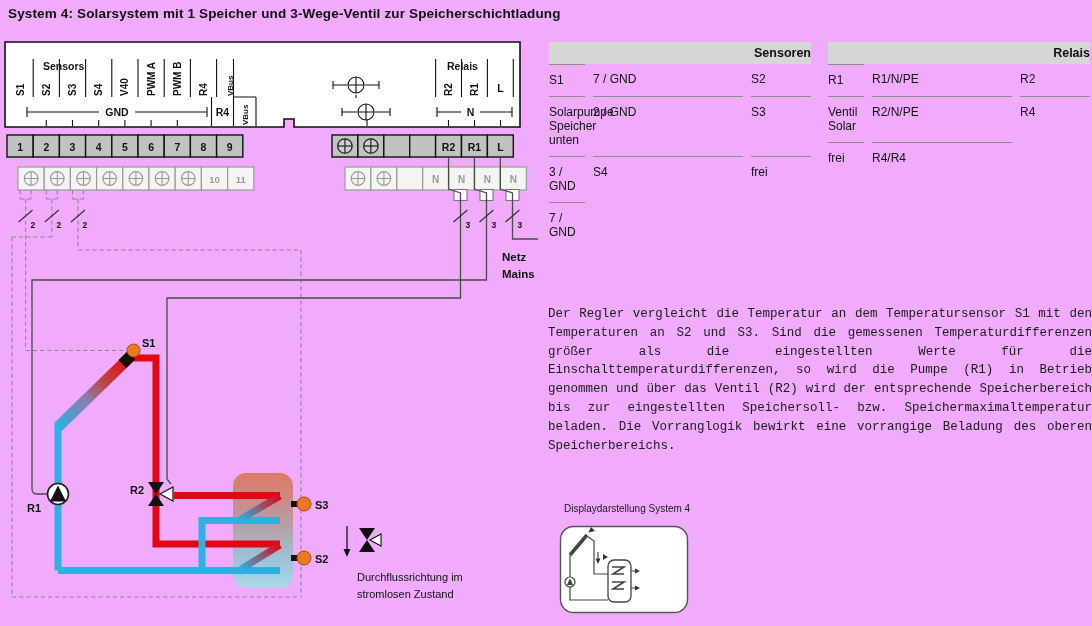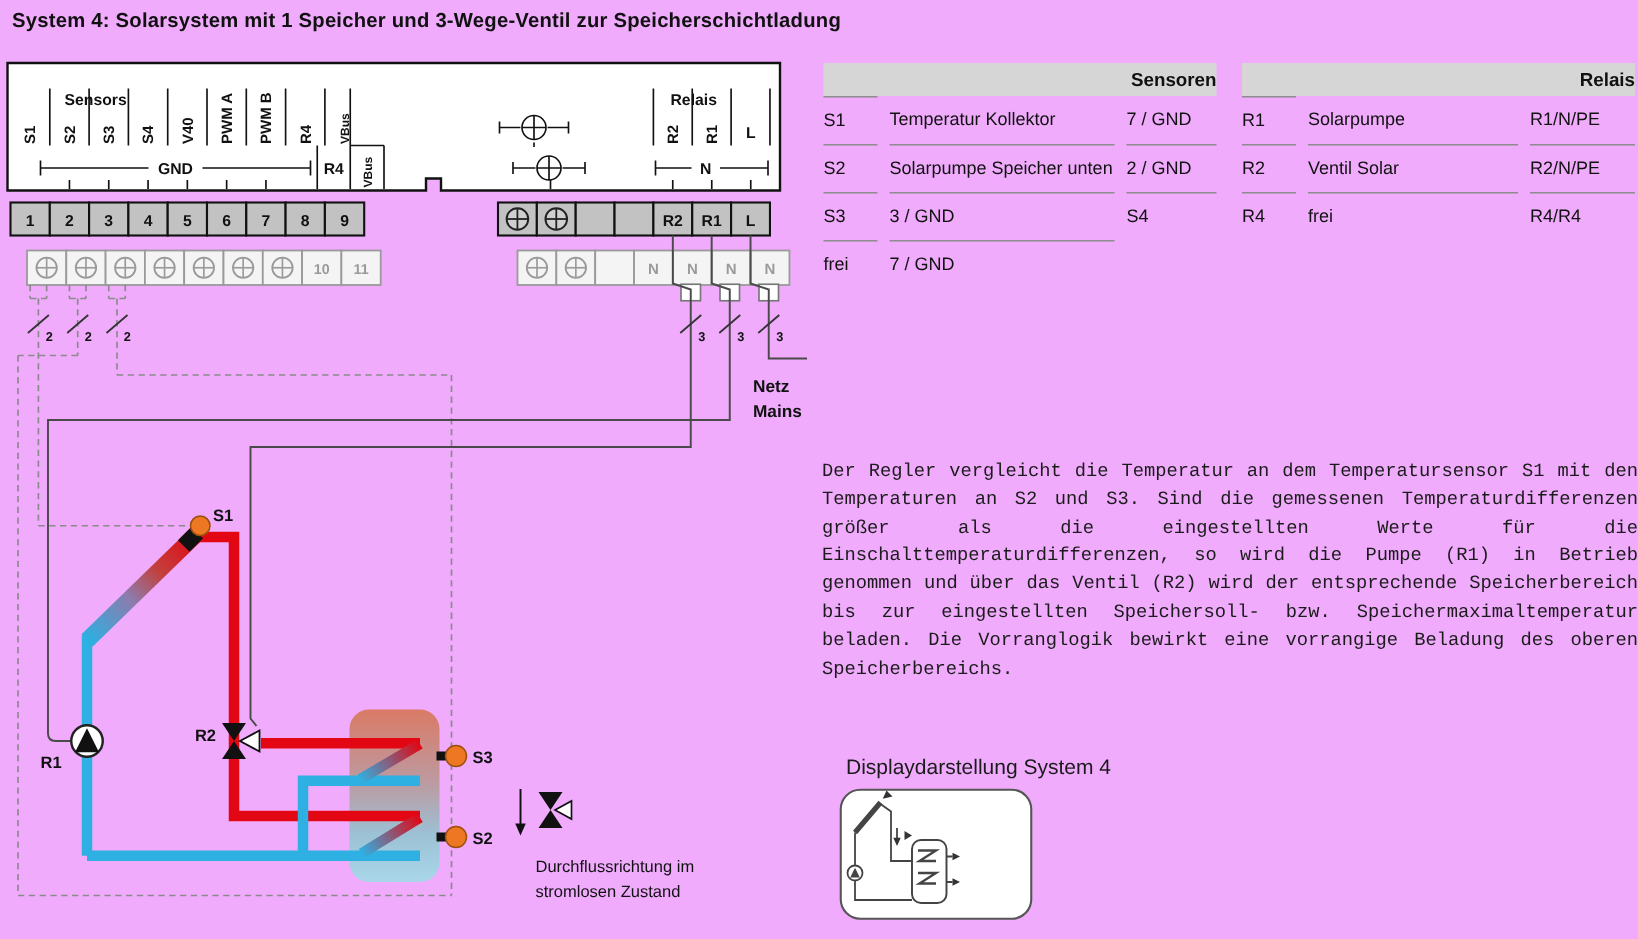--- a/index.html
+++ b/index.html
@@ -21,21 +21,21 @@
   #relay-table{left:828px;width:262px;}
   .tbl .hdr{background:#d6d6d6;text-align:right;font-weight:bold;font-size:12.5px;padding:4px 0;}
   .tbl .grid{display:grid;column-gap:8px;}
   #sensor-table .grid{grid-template-columns:36px 150px auto;}
   #relay-table .grid{grid-template-columns:36px 140px auto;}
   .cell{border-bottom:1px solid #8c8c8c;padding:8px 0 9px;line-height:14px;}
   .cell.last{border-bottom:none;}
   .cell.topline{border-top:1px solid #8c8c8c;}
   .desc-par{position:absolute;left:548px;top:305px;width:544px;text-align:justify;
             font-size:12.5px;line-height:18.8px;color:#1b1b1b;font-family:Liberation Mono, monospace;}
-  .disp-caption{position:absolute;left:564px;top:503px;font-size:14px;color:#1b1b1b;}
+  .disp-caption{position:absolute;left:564px;top:503px;font-size:10px;color:#1b1b1b;}
   .wire{stroke:#4a4a4a;stroke-width:1.3;fill:none;}
   .dash{stroke:#8a8a8a;stroke-width:1.1;fill:none;stroke-dasharray:4.2 3;}
   .thin{stroke:#111;stroke-width:1.1;fill:none;}
   .pipe-r{stroke:#e30613;stroke-width:7;fill:none;}
   .pipe-b{stroke:#2fb0e2;stroke-width:7;fill:none;}
 </style>
 </head>
 <body>
 
 <div class="page">
@@ -281,38 +281,36 @@
       </g>
       <text class="t11" x="357" y="581">Durchflussrichtung im</text>
       <text class="t11" x="357" y="598">stromlosen Zustand</text>
     </g>
   </svg>
 
   <div class="tbl" id="sensor-table">
     <div class="hdr">Sensoren</div>
     <div class="grid">
       <div class="cell topline">S1</div>
-      <div class="cell">Temperatur Kollektor</div>
       <div class="cell">7 / GND</div>
       <div class="cell">S2</div>
       <div class="cell">Solarpumpe Speicher unten</div>
       <div class="cell">2 / GND</div>
       <div class="cell">S3</div>
       <div class="cell">3 / GND</div>
       <div class="cell last">S4</div>
       <div class="cell last">frei</div>
       <div class="cell last">7 / GND</div>
     </div>
   </div>
 
   <div class="tbl" id="relay-table">
     <div class="hdr">Relais</div>
     <div class="grid">
       <div class="cell topline">R1</div>
-      <div class="cell">Solarpumpe</div>
       <div class="cell">R1/N/PE</div>
       <div class="cell">R2</div>
       <div class="cell">Ventil Solar</div>
       <div class="cell">R2/N/PE</div>
       <div class="cell last">R4</div>
       <div class="cell last">frei</div>
       <div class="cell last">R4/R4</div>
     </div>
   </div>
 

